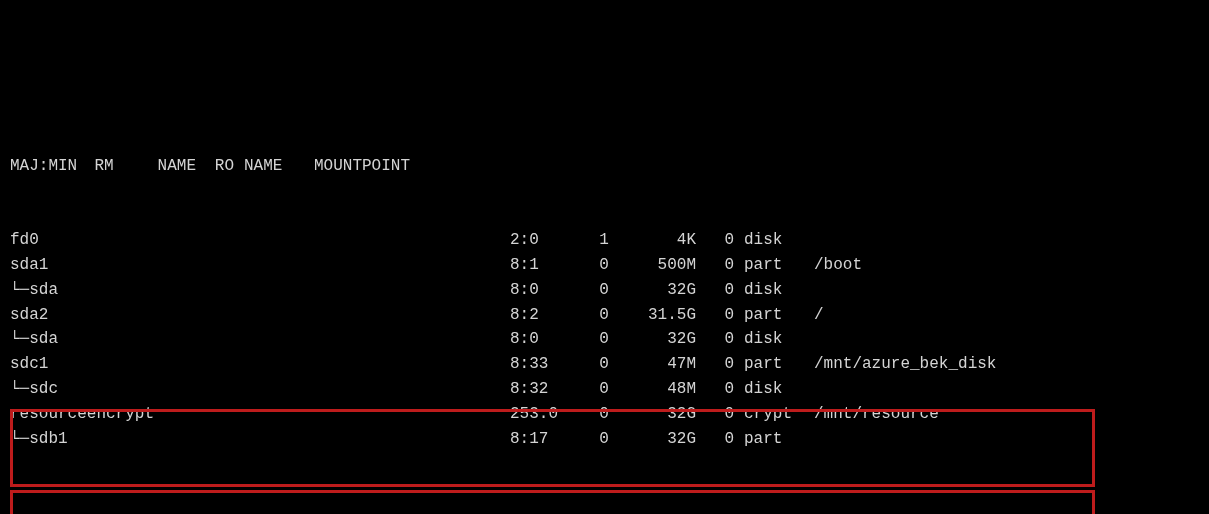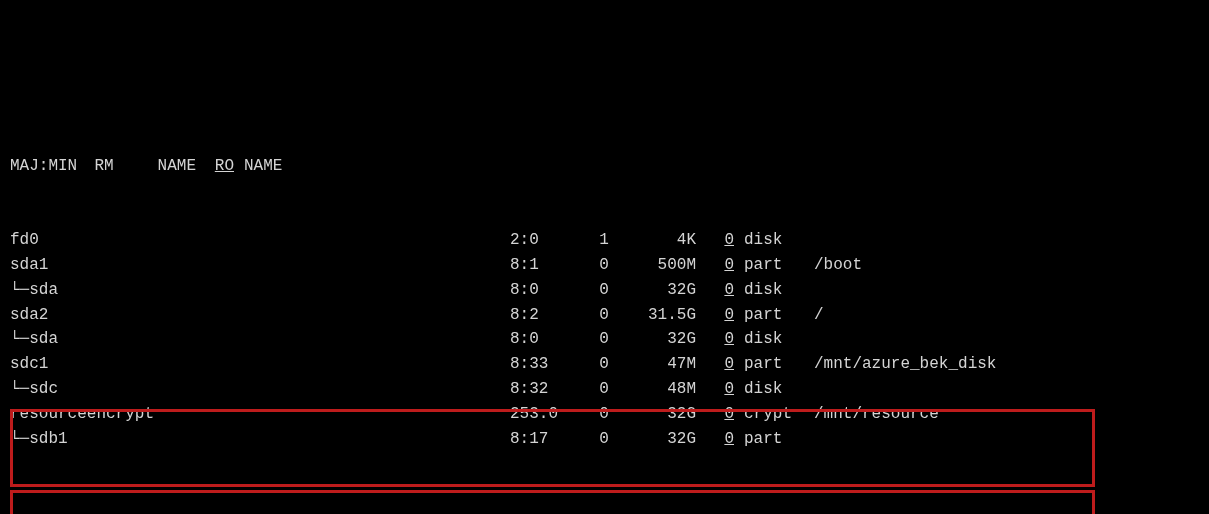--- a/index.html
+++ b/index.html
@@ -39,21 +39,20 @@
     }
     .size-col {
       display: inline-block;
       width: 72px;
       text-align: right;
     }
     .ro-col {
       display: inline-block;
       width: 38px;
       text-align: right;
-      text-decoration: underline;
     }
     .type-col {
       display: inline-block;
       width: 70px;
       text-align: left;
       padding-left: 10px;
     }
     .mount-col {
       display: inline-block;
       text-align: left;
@@ -77,20 +76,20 @@
       width: 1085px;
       height: 127px;
     }
   </style>
 </head>
 <body>
 
 
 
 <div class="terminal">
-  <div class="row"><span class="majmin-col">MAJ:MIN</span><span class="rm-col">RM</span><span class="size-col">NAME</span><span class="ro-col">RO</span><span class="type-col">NAME</span></div>
+  <div class="row"><span class="majmin-col">MAJ:MIN</span><span class="rm-col">RM</span><span class="size-col">NAME</span><span class="ro-col">RO</span><span class="type-col">NAME</span><span class="mount-col">MOUNTPOINT</span></div>
   <div id="rows-container"><div class="row"><span class="name-col">fd0</span><span class="majmin-col">2:0</span><span class="rm-col">1</span><span class="size-col">4K</span><span class="ro-col">0</span><span class="type-col">disk</span><span class="mount-col"></span></div><div class="row"><span class="name-col">sda1</span><span class="majmin-col">8:1</span><span class="rm-col">0</span><span class="size-col">500M</span><span class="ro-col">0</span><span class="type-col">part</span><span class="mount-col">/boot</span></div><div class="row"><span class="name-col">└─sda</span><span class="majmin-col">8:0</span><span class="rm-col">0</span><span class="size-col">32G</span><span class="ro-col">0</span><span class="type-col">disk</span><span class="mount-col"></span></div><div class="row"><span class="name-col">sda2</span><span class="majmin-col">8:2</span><span class="rm-col">0</span><span class="size-col">31.5G</span><span class="ro-col">0</span><span class="type-col">part</span><span class="mount-col">/</span></div><div class="row"><span class="name-col">└─sda</span><span class="majmin-col">8:0</span><span class="rm-col">0</span><span class="size-col">32G</span><span class="ro-col">0</span><span class="type-col">disk</span><span class="mount-col"></span></div><div class="row"><span class="name-col">sdc1</span><span class="majmin-col">8:33</span><span class="rm-col">0</span><span class="size-col">47M</span><span class="ro-col">0</span><span class="type-col">part</span><span class="mount-col">/mnt/azure_bek_disk</span></div><div class="row"><span class="name-col">└─sdc</span><span class="majmin-col">8:32</span><span class="rm-col">0</span><span class="size-col">48M</span><span class="ro-col">0</span><span class="type-col">disk</span><span class="mount-col"></span></div><div class="row"><span class="name-col">resourceencrypt</span><span class="majmin-col">253:0</span><span class="rm-col">0</span><span class="size-col">32G</span><span class="ro-col">0</span><span class="type-col">crypt</span><span class="mount-col">/mnt/resource</span></div><div class="row"><span class="name-col">└─sdb1</span><span class="majmin-col">8:17</span><span class="rm-col">0</span><span class="size-col">32G</span><span class="ro-col">0</span><span class="type-col">part</span><span class="mount-col"></span></div></div>
   <div class="highlight-box-1"></div>
   <div class="highlight-box-2"></div>
 </div>
 
 
 
 
 </body></html>

